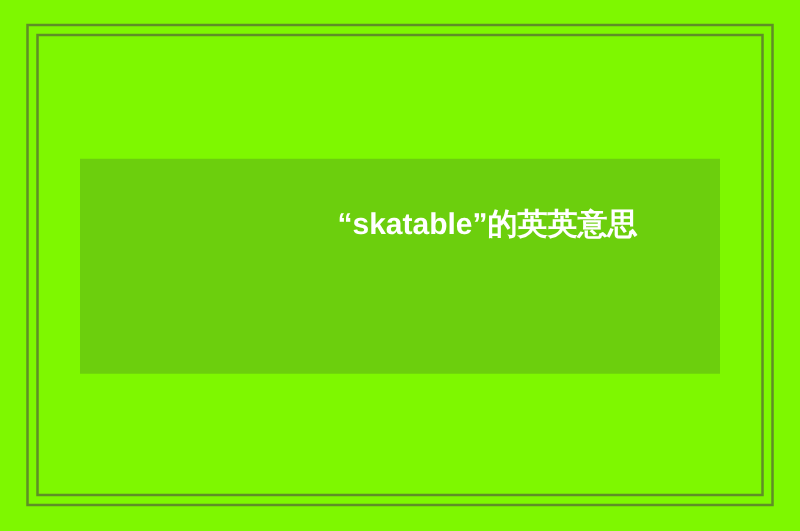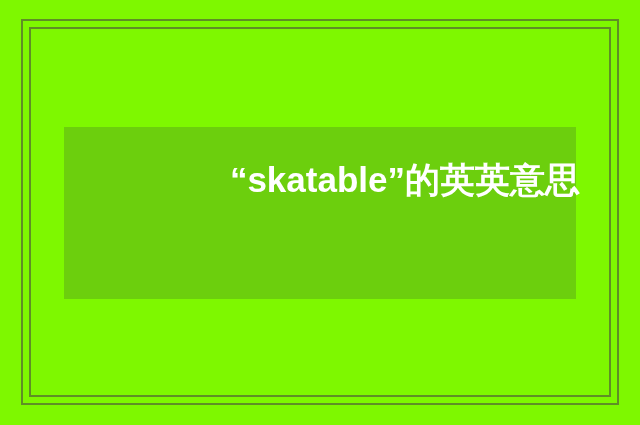--- a/index.html
+++ b/index.html
@@ -55,25 +55,25 @@
   }
 
   #headline {
     position: absolute;
     left: 136px;
     top: 22px;
     width: 380px;
     margin: 0;
     color: #ffffff;
     font-family: "Liberation Sans", "DejaVu Sans", sans-serif;
-    font-size: 35px;
+    font-size: 24px;
     font-weight: bold;
     line-height: 62px;
     letter-spacing: 0px;
-    text-align: right;
+    text-align: center;
     white-space: pre-wrap;
     word-break: break-all;
   }
 </style>
 </head>
 <body>
 
 <div id="banner-canvas">
 
   <div id="outer-frame"></div>

